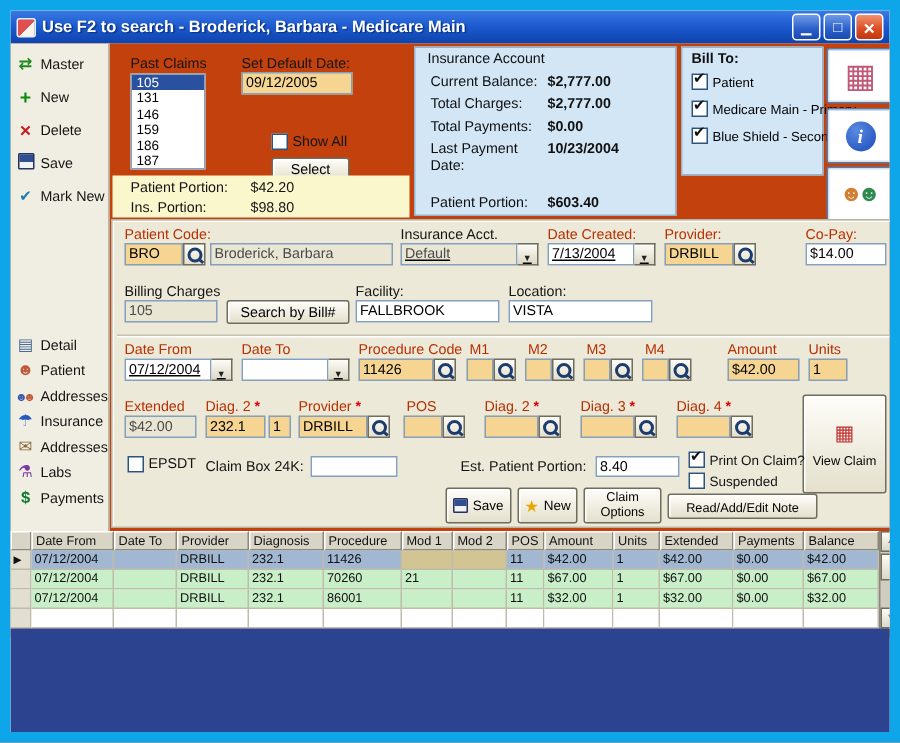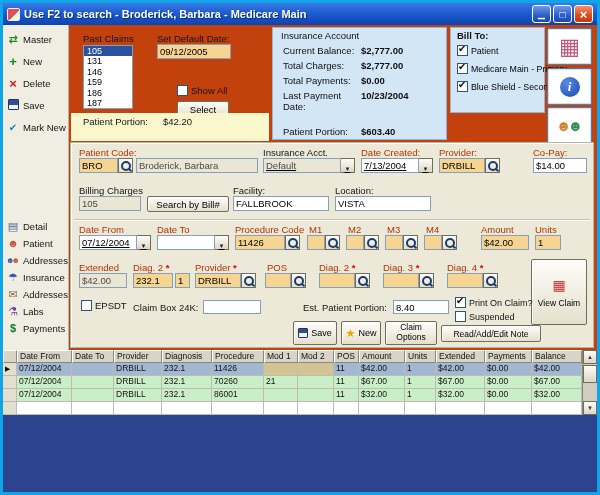--- a/index.html
+++ b/index.html
@@ -1,17 +1,17 @@
 <!DOCTYPE html>
 <html><head>
 <meta charset="utf-8">
 <style>
   * { margin:0; padding:0; box-sizing:border-box; cursor:default; }
   body { font-family:"Liberation Sans","DejaVu Sans",sans-serif; background:#6b6b6b; }
-  .window { position:relative; width:600px; height:495px; border:3px solid #0ea5e9; background:#ece9d8; overflow:hidden; }
+  .window { position:relative; width:600px; height:495px; border:7px solid #0ea5e9; background:#ece9d8; overflow:hidden; }
 
   
   .titlebar { position:absolute; left:0; top:0; right:0; height:22px;
     background:linear-gradient(180deg,#3a7ae4 0%,#1e5cd0 45%,#0d43ae 100%);
     display:flex; align-items:center; padding:0 4px; gap:4px; }
   .app-icon { width:13px; height:13px; border:1px solid #e8eef8; border-radius:2px; flex:none;
     background:linear-gradient(135deg,#e05050 0 55%,#f8f4ec 55% 100%); }
   .title { flex:1; color:#fff; font-size:11px; font-weight:bold; text-shadow:1px 1px 1px #0a2f7a; white-space:nowrap; overflow:hidden; }
   .tbtns { display:flex; gap:2px; }
   .tbtn { width:19px; height:18px; border:1px solid #fff; border-radius:3px; color:#fff;
@@ -205,20 +205,24 @@
     <div class="f cbrow" style="left:174px;top:60px">
       <span class="cb"></span>
       <span class="lbl">Show All</span>
     </div>
     <div class="f btn" style="left:174px;top:76px;width:52px;height:16px">Select</div>
     <div class="f" style="left:68px;top:88px;width:198px;height:28px;background:#fbf7cd">
       <div class="prow" style="margin:3px 0 0 12px">
         <span class="pl2 lbl">Patient Portion:</span>
         <span class="lbl">$42.20</span>
       </div>
+      <div class="prow" style="margin:2px 0 0 12px">
+        <span class="pl2 lbl">Ins. Portion:</span>
+        <span class="lbl">$98.80</span>
+      </div>
     </div>
 
     <div class="f panel" style="left:269px;top:2px;width:175px;height:113px">
       <div class="ptitle" style="margin:2px 0 4px 8px">Insurance Account</div>
       <div class="prow" style="margin:0 0 4px 10px">
         <span class="pl">Current Balance:</span>
         <span class="pv">$2,777.00</span>
       </div>
       <div class="prow" style="margin:0 0 4px 10px">
         <span class="pl">Total Charges:</span>

